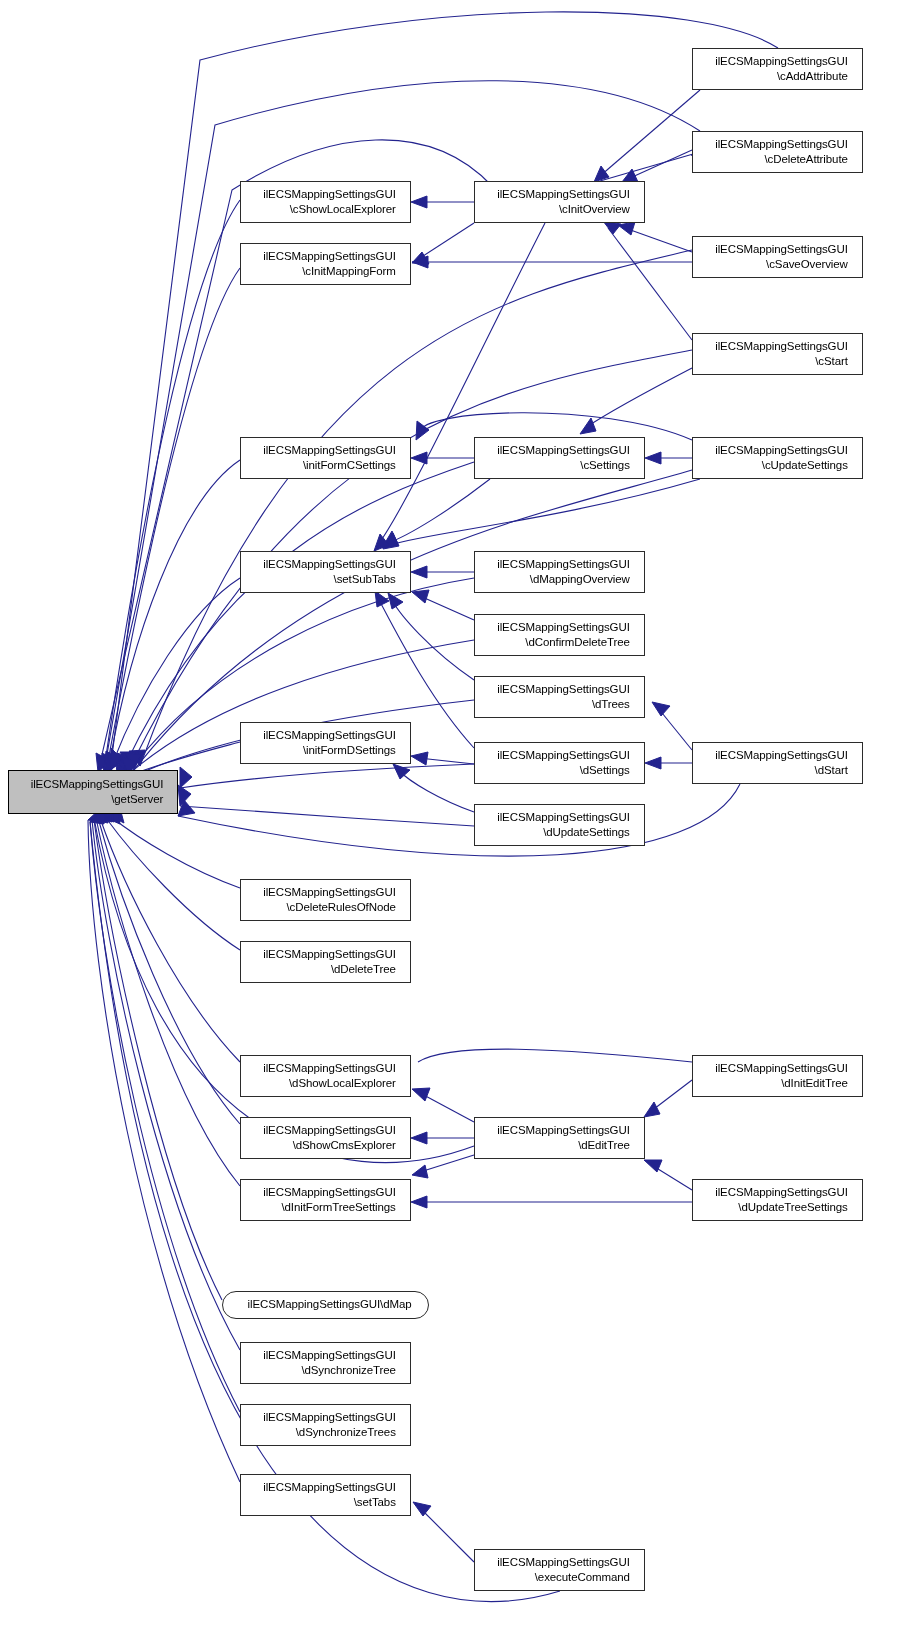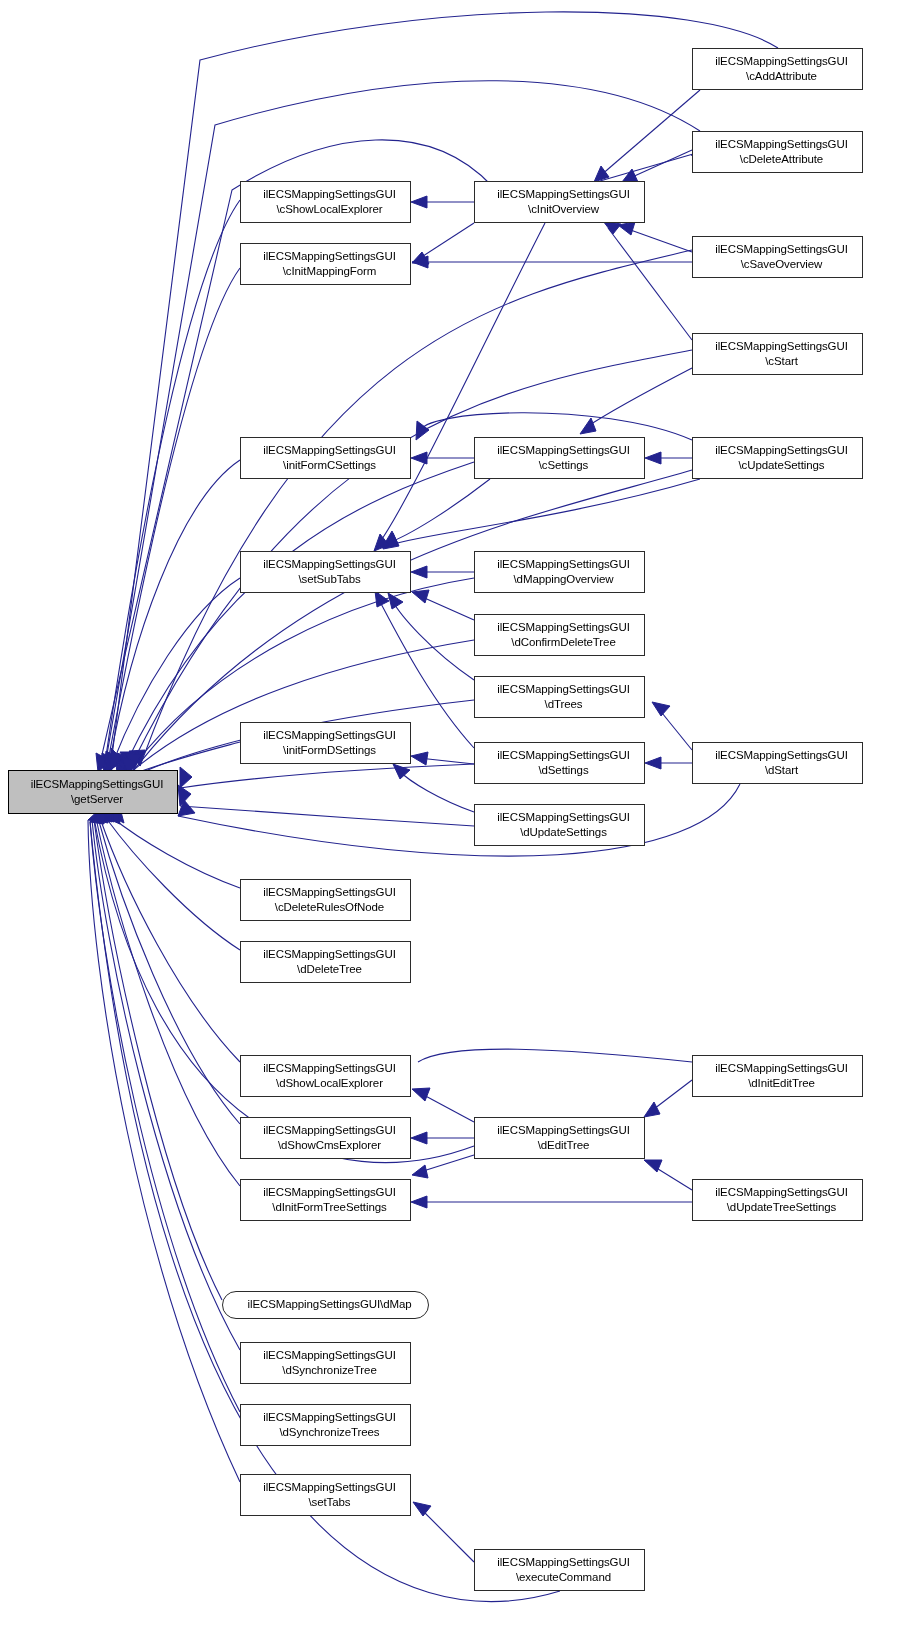--- a/index.html
+++ b/index.html
@@ -23,21 +23,21 @@
   }
   .node {
     position: absolute;
     box-sizing: border-box;
     border: 1px solid #2b2b2b;
     background: #ffffff;
     color: #000000;
     display: flex;
     align-items: center;
     justify-content: center;
-    text-align: center;
+    text-align: right;
     font-size: 11.5px;
     line-height: 1.32;
     letter-spacing: -0.1px;
     z-index: 5;
     white-space: pre-line;
     padding-left: 8px;
   }
   .node.root {
     background: #bfbfbf;
     border-color: #000000;

